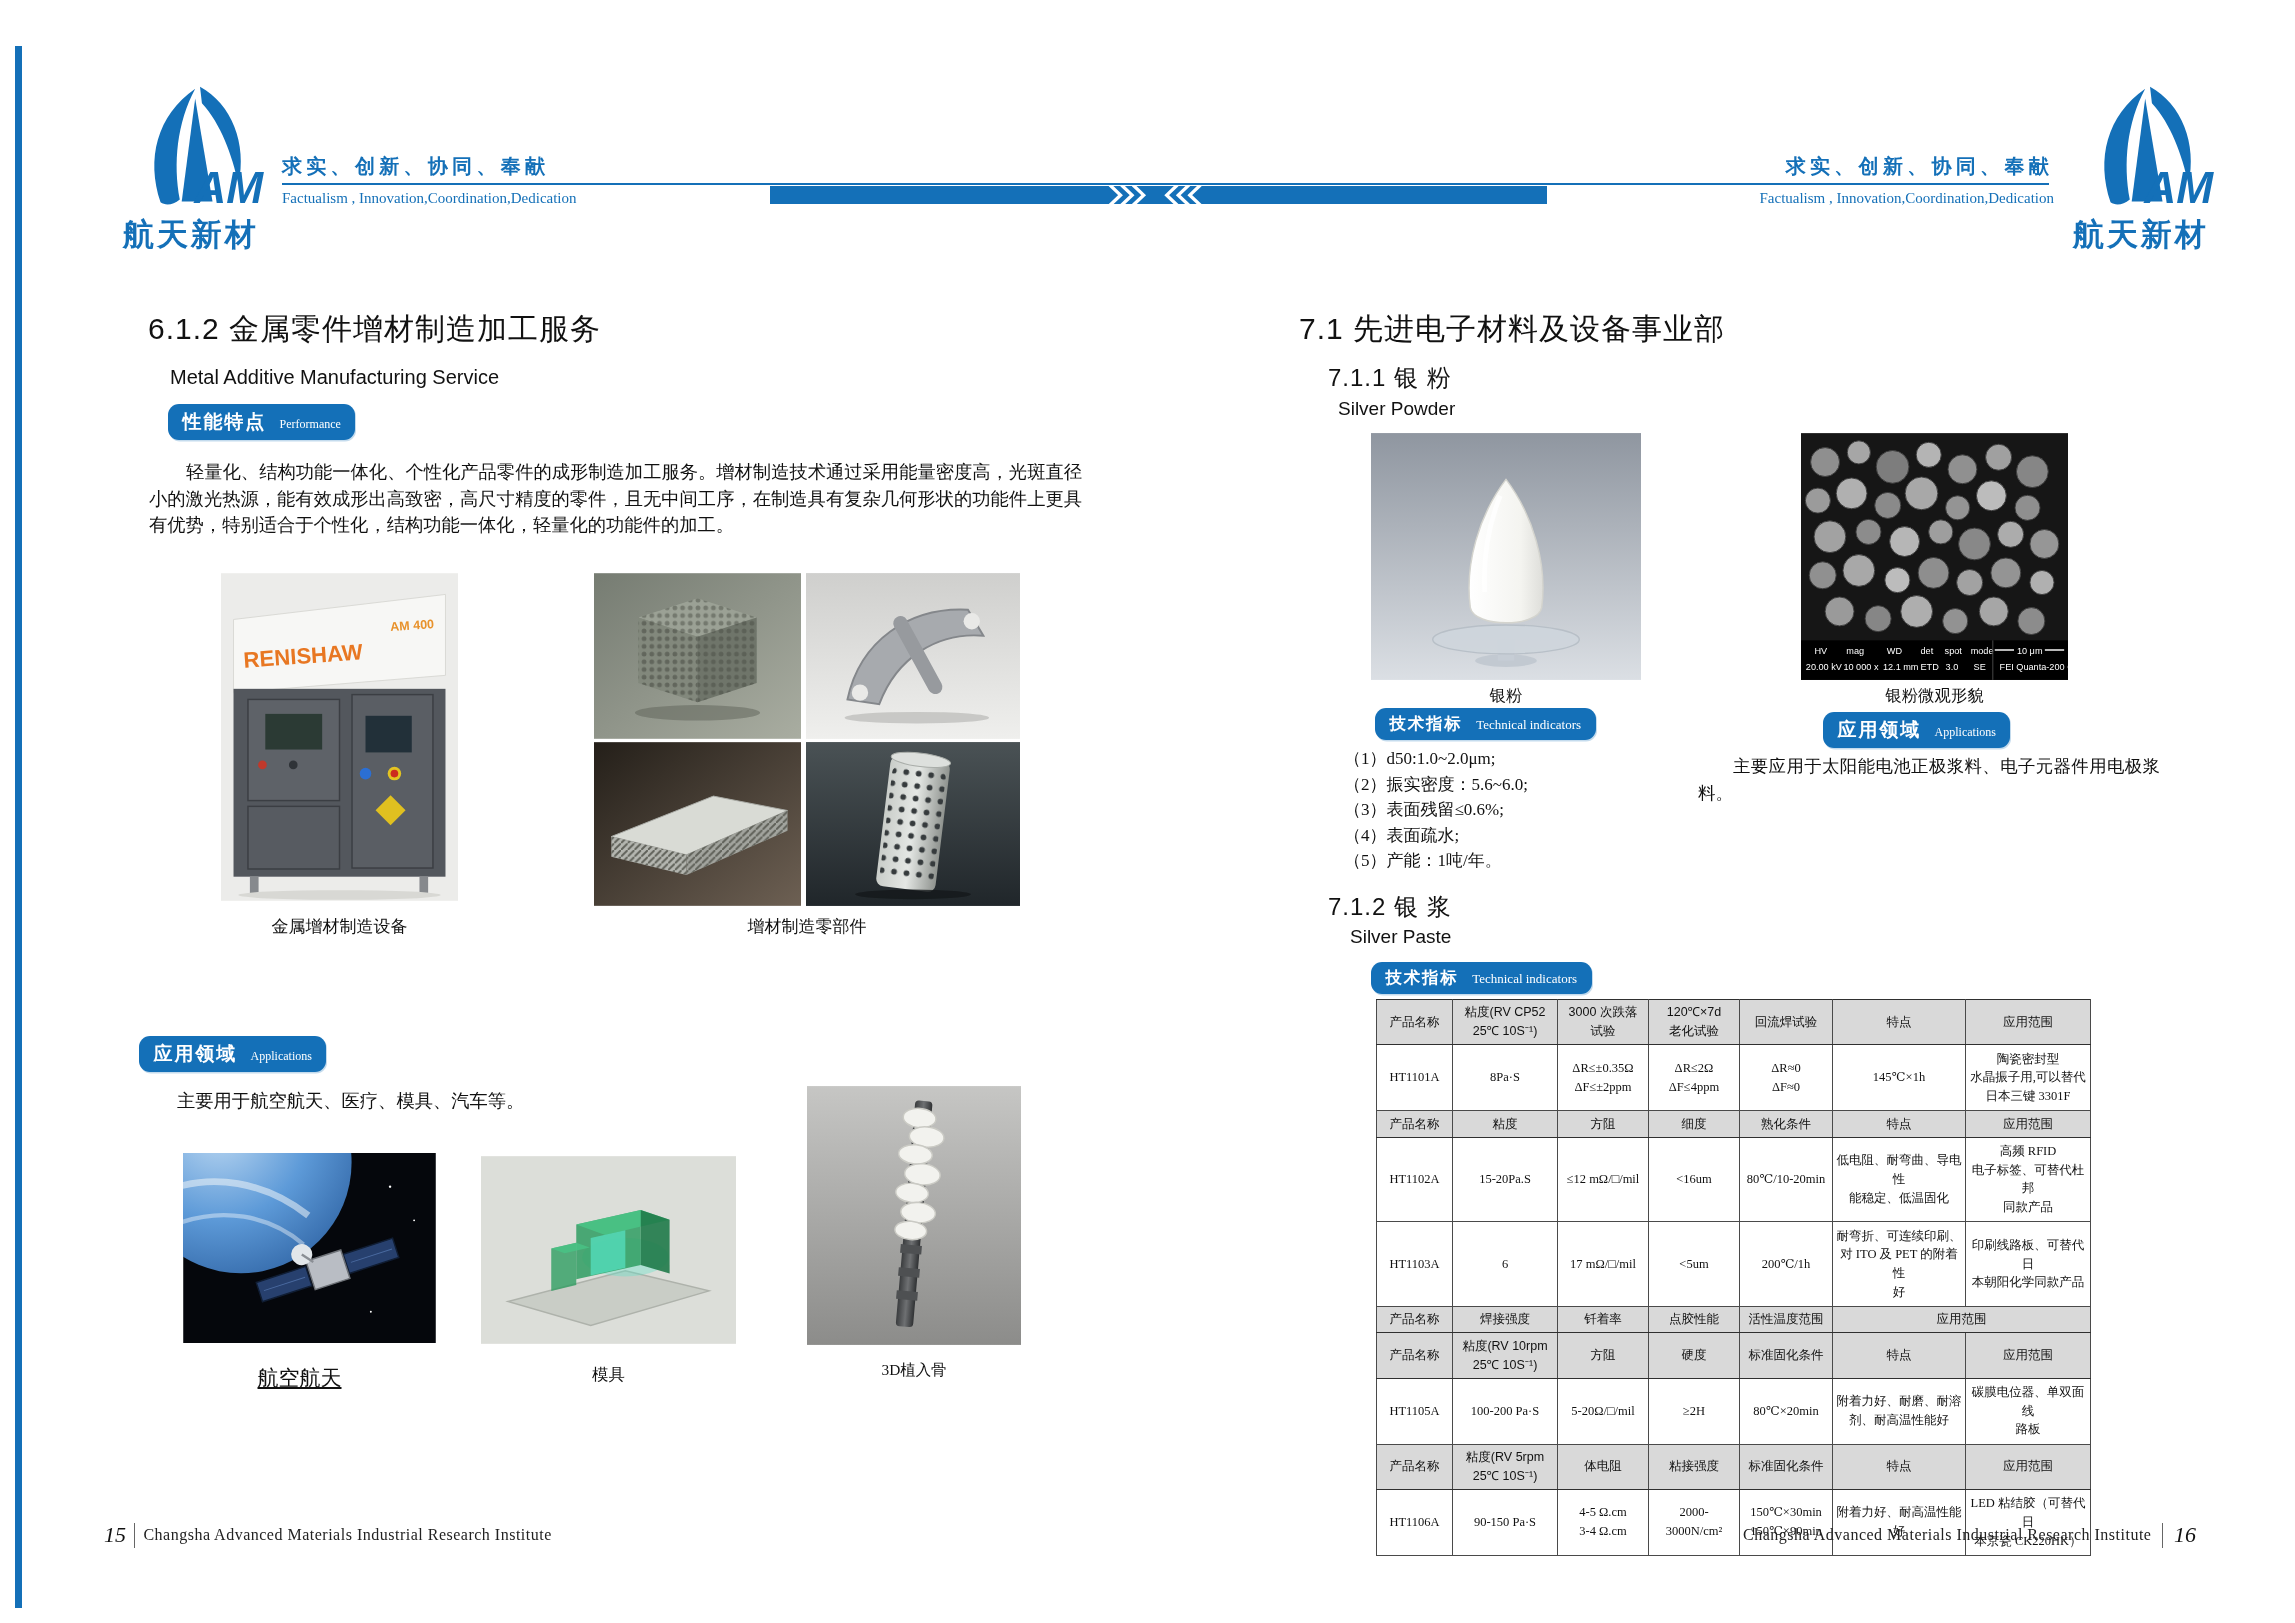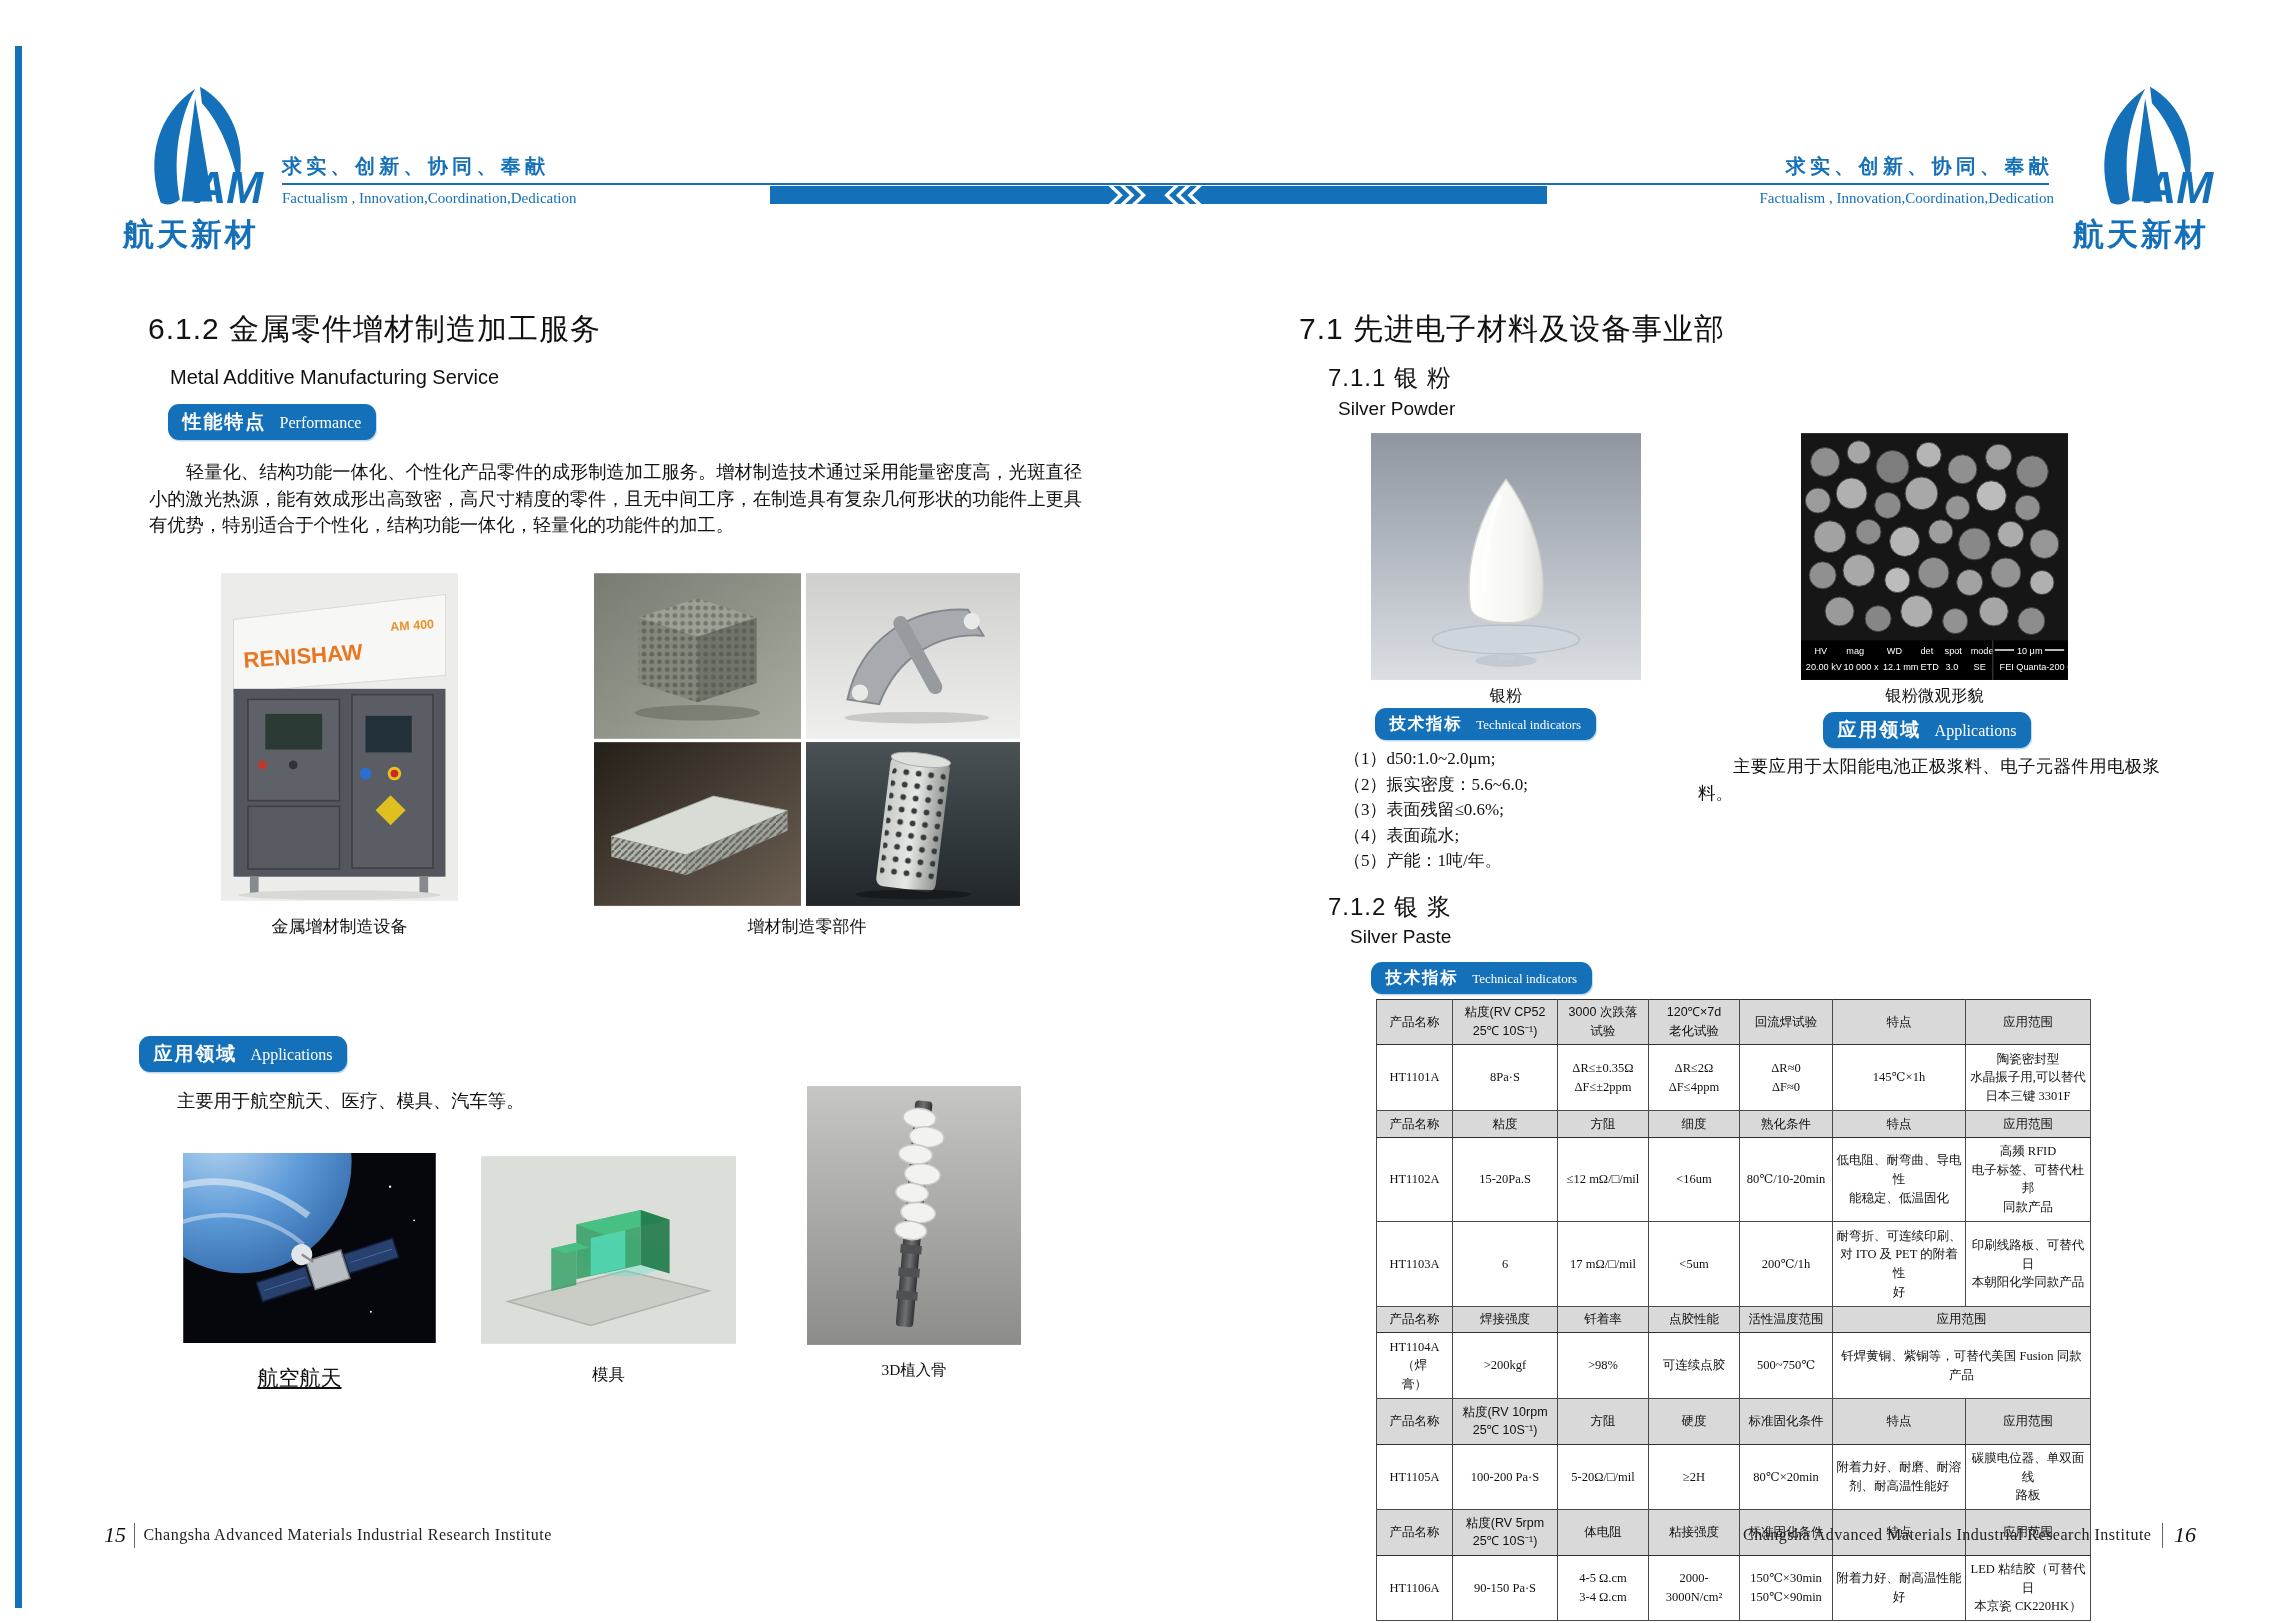--- a/index.html
+++ b/index.html
@@ -17,21 +17,21 @@
   .slogan{font-size:20px;font-weight:bold;color:var(--blue);letter-spacing:4.3px;white-space:nowrap;}
   .header-rule{height:1.9px;background:var(--blue);}
   .header-en{font-family:"Liberation Serif",serif;font-size:15px;color:var(--blue);white-space:nowrap;}
   #center-bar{left:770px;top:186px;width:777px;height:18.3px;background:var(--blue);}
 
   
   .badge{position:absolute;display:flex;align-items:baseline;gap:13.5px;background:var(--blue);
          color:#fff;border-radius:11px;padding:4.8px 14.5px;box-shadow:1px 1.4px 0 rgba(20,112,184,.25);}
   .badge .zh{font-weight:bold;letter-spacing:1.9px;}
   .badge .en{font-family:"Liberation Serif",serif;}
-  .badge-lg .zh{font-size:19px;} .badge-lg .en{font-size:16px;}
+  .badge-lg .zh{font-size:19px;} .badge-lg .en{font-size:12px;}
   .badge-md .zh{font-size:16.4px;} .badge-md .en{font-size:13px;}
 
   .h1{font-size:30px;letter-spacing:1px;white-space:nowrap;}
   .h2{font-size:24px;letter-spacing:1px;white-space:nowrap;}
   .h2en{font-size:19px;white-space:nowrap;}
   .para{font-size:18.3px;line-height:26.5px;text-align:justify;text-indent:37px;margin-left:13px;}
   .caption{font-size:17px;text-align:center;}
 
   .photo{position:absolute;overflow:hidden;}
   .photo svg{display:block;}
@@ -492,29 +492,20 @@
 本朝阳化学同款产品</td>
   </tr>
   <tr class="hrow">
     <td>产品名称</td>
     <td>焊接强度</td>
     <td>钎着率</td>
     <td>点胶性能</td>
     <td>活性温度范围</td>
     <td colspan="2">应用范围</td>
   </tr>
-  <tr>
-    <td>HT1104A（焊
-膏）</td>
-    <td>&gt;200kgf</td>
-    <td>&gt;98%</td>
-    <td>可连续点胶</td>
-    <td>500~750℃</td>
-    <td colspan="2">钎焊黄铜、紫铜等，可替代美国 Fusion 同款产品</td>
-  </tr>
   <tr class="hrow">
     <td>产品名称</td>
     <td>粘度(RV 10rpm
 25℃ 10S⁻¹)</td>
     <td>方阻</td>
     <td>硬度</td>
     <td>标准固化条件</td>
     <td>特点</td>
     <td>应用范围</td>
   </tr>

